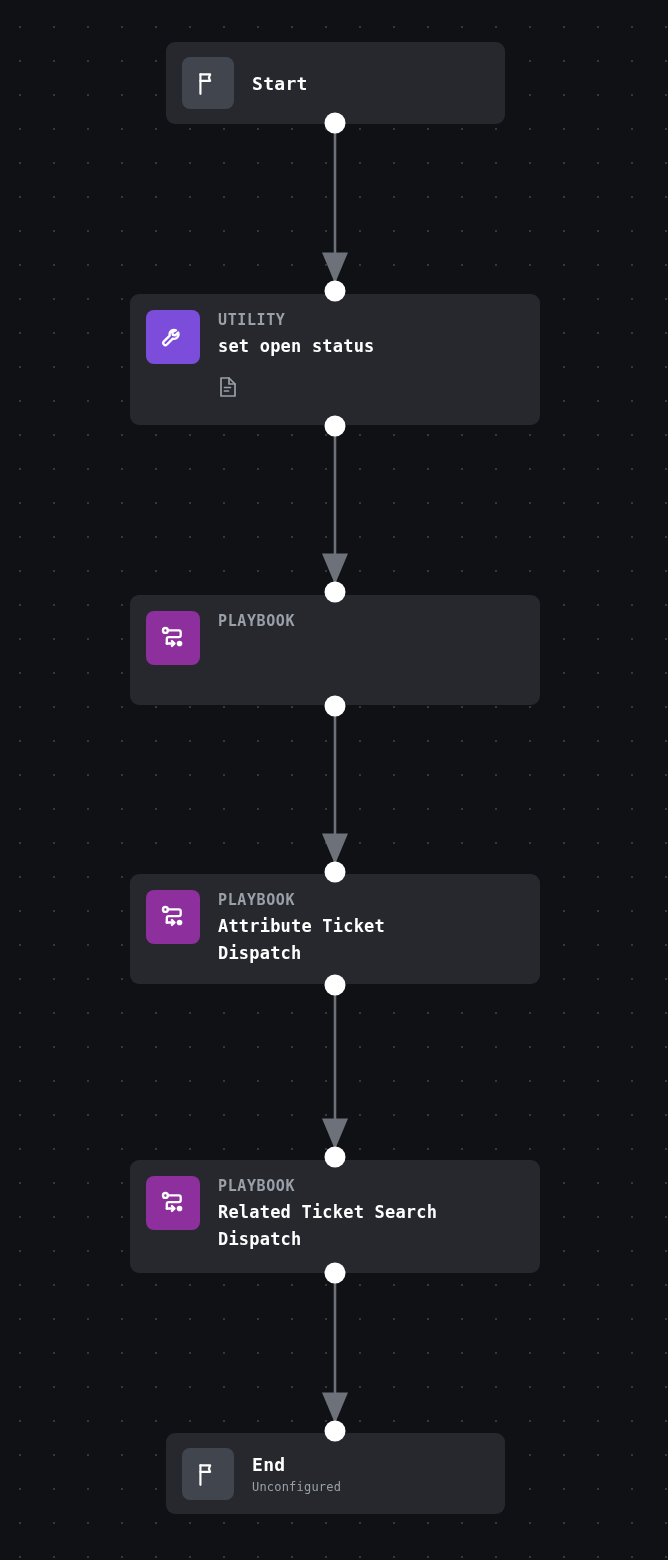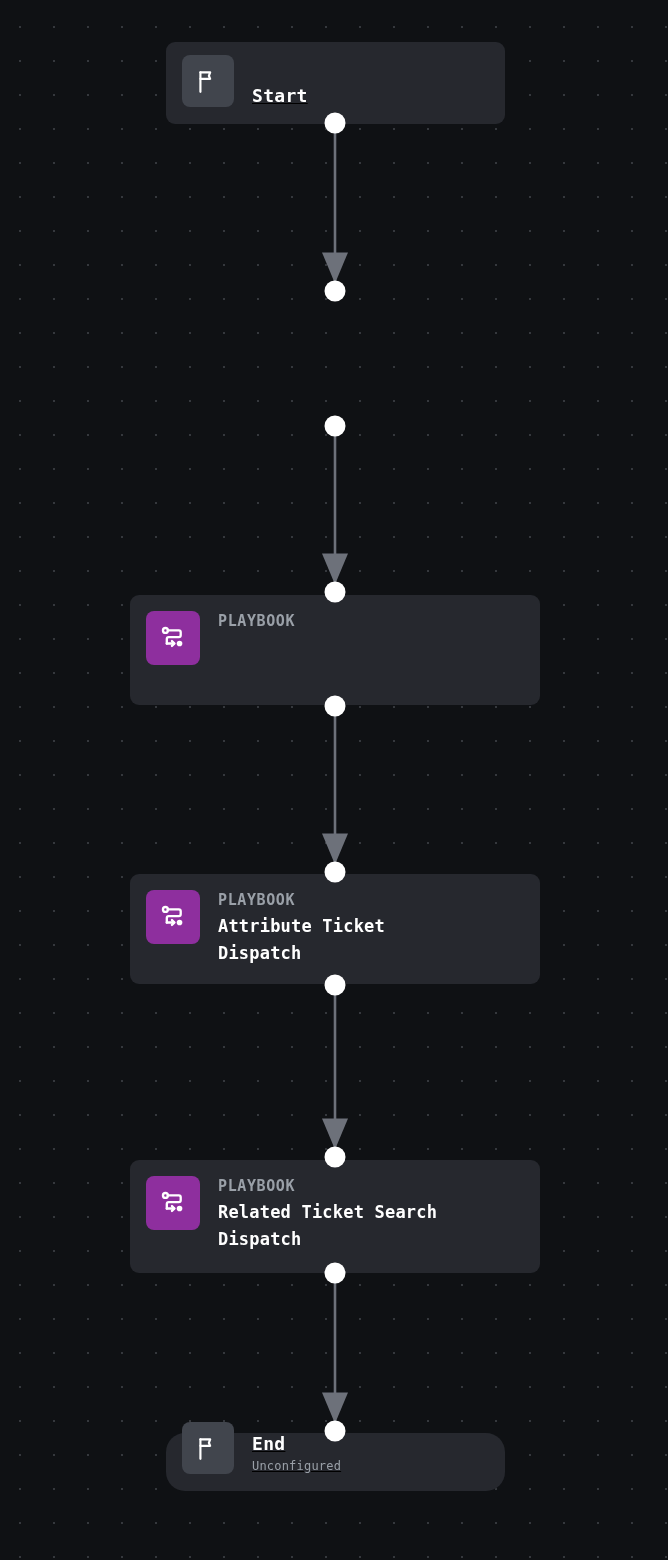--- a/index.html
+++ b/index.html
@@ -40,23 +40,22 @@
     border-radius: 9px;
     display: flex;
     align-items: flex-start;
     padding: 16px;
     gap: 18px;
   }
 
   .node.terminal {
     left: 166px;
     width: 339px;
-    align-items: flex-end;
+    align-items: center;
     padding: 17px 16px;
-    text-decoration: underline;
   }
 
   .node.step {
     left: 130px;
     width: 410px;
   }
 
   
   .icon-tile {
     flex: 0 0 auto;
@@ -161,20 +160,39 @@
       <svg width="26" height="26" viewBox="0 0 24 24" fill="none" stroke="#ffffff" stroke-width="2" stroke-linecap="round" stroke-linejoin="round">
         <path d="M5 22V4"></path>
         <path d="M5 4h9l-1.2 3.2L14 10H5"></path>
       </svg>
     </div>
     <div class="body">
       <div class="title">Start</div>
     </div>
   </div>
 
+  <div class="node step" style="top:294px; height:131px;">
+    <div class="icon-tile utility">
+      <svg width="28" height="28" viewBox="0 0 24 24" fill="none" stroke="#ffffff" stroke-width="2" stroke-linecap="round" stroke-linejoin="round">
+        <path d="M14.5 6.2a3.9 3.9 0 0 0-5.3 4.6l-5 5a1.8 1.8 0 0 0 2.6 2.6l5-5a3.9 3.9 0 0 0 4.6-5.3l-2.4 2.4-2.2-.4-.4-2.2z"></path>
+      </svg>
+    </div>
+    <div class="body">
+      <div class="kicker">UTILITY</div>
+      <div class="title">set open status</div>
+      <div class="doc-icon">
+        <svg width="20" height="22" viewBox="0 0 20 22" fill="none" stroke="#9aa0a8" stroke-width="1.7" stroke-linecap="round" stroke-linejoin="round">
+          <path d="M3 2h8l6 6v12H3z"></path>
+          <path d="M11 2v6h6"></path>
+          <path d="M6.5 11.5h6"></path>
+          <path d="M6.5 15h4"></path>
+        </svg>
+      </div>
+    </div>
+  </div>
 
   <div class="node step" style="top:595px; height:110px;">
     <div class="icon-tile playbook">
       <svg width="28" height="28" viewBox="0 0 24 24" fill="none" stroke="#ffffff" stroke-width="2" stroke-linecap="round" stroke-linejoin="round">
         <circle cx="5.5" cy="5.5" r="2.1"></circle>
         <path d="M7.6 5.5H17a1.6 1.6 0 0 1 1.6 1.6v2.6A1.6 1.6 0 0 1 17 11.3H8.3a1.6 1.6 0 0 0-1.6 1.6v3.8"></path>
         <path d="M6.7 16.7h6"></path>
         <path d="M11.1 14.6l2.2 2.1-2.2 2.1"></path>
         <circle cx="17.6" cy="16.7" r="2.4" fill="#ffffff" stroke="none"></circle>
       </svg>
@@ -211,21 +229,21 @@
         <circle cx="17.6" cy="16.7" r="2.4" fill="#ffffff" stroke="none"></circle>
       </svg>
     </div>
     <div class="body">
       <div class="kicker">PLAYBOOK</div>
       <div class="title">Related Ticket Search
 Dispatch</div>
     </div>
   </div>
 
-  <div class="node terminal" style="top:1433px; height:58px;border-radius:19px;">
+  <div class="node terminal" style="top:1433px; height:81px;">
     <div class="icon-tile flag">
       <svg width="26" height="26" viewBox="0 0 24 24" fill="none" stroke="#ffffff" stroke-width="2" stroke-linecap="round" stroke-linejoin="round">
         <path d="M5 22V4"></path>
         <path d="M5 4h9l-1.2 3.2L14 10H5"></path>
       </svg>
     </div>
     <div class="body">
       <div class="title">End</div>
       <div class="subtitle">Unconfigured</div>
     </div>

